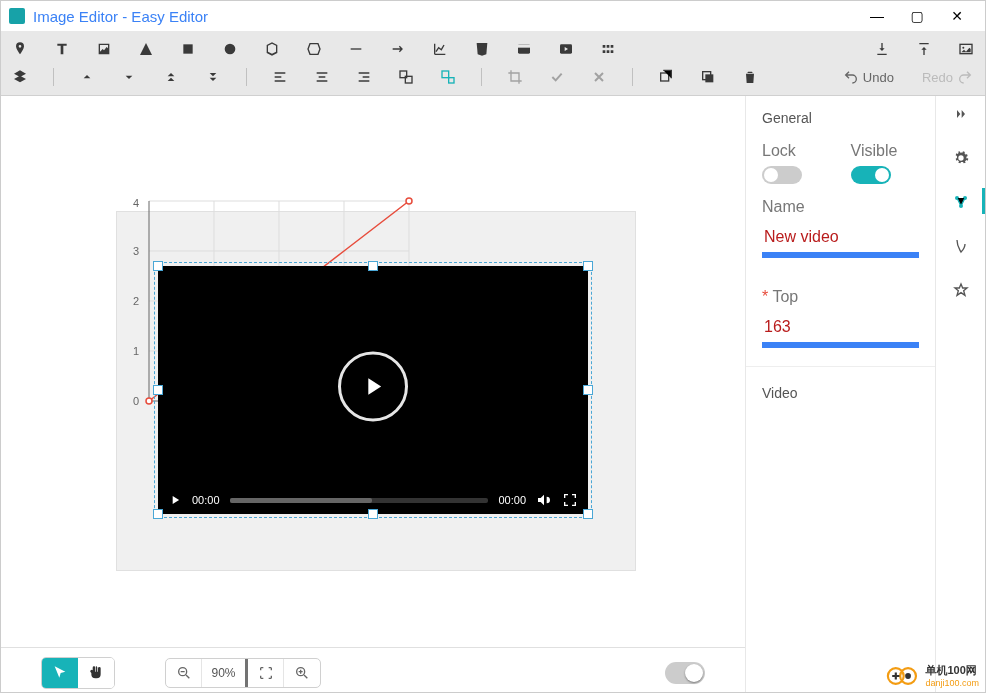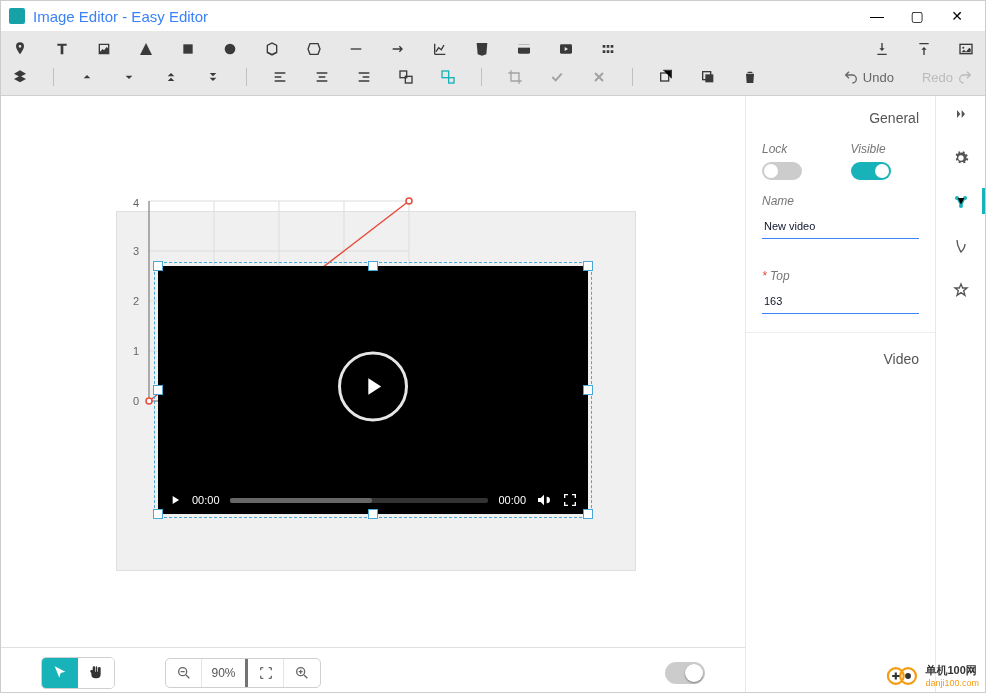--- a/index.html
+++ b/index.html
@@ -57,30 +57,30 @@
 .footer .mode-btn.active { background:#17b3b8; color:#fff; }
 .footer .zoom-group { display:flex; align-items:center; border:1px solid #d0d0d0; border-radius:5px; height:30px; margin-left:40px; }
 .footer .zoom-btn { width:36px; display:flex; align-items:center; justify-content:center; cursor:pointer; height:100%; border-right:1px solid #e5e5e5; color:#666; }
 .footer .zoom-btn:last-child{border-right:none;}
 .footer .zoom-lvl { width:46px; text-align:center; font-size:12px; color:#555; border-right:3px solid #737373; height:100%; display:flex; align-items:center; justify-content:center;}
 .footer .toggle { margin-left:auto; width:40px; height:22px; background:#ccc; border-radius:11px; position:relative; cursor:pointer; }
 .footer .toggle .knob{ position:absolute; right:2px; top:2px; width:18px; height:18px; background:#fff; border-radius:50%; box-shadow:0 1px 2px rgba(0,0,0,.4);}
 
 
 .right-panel { width:190px; border-left:1px solid #e8e8e8; padding:14px 16px; font-size:13px; color:#666; }
-.right-panel .sec-title { font-size:14px; color:#555; margin-bottom:16px;text-align:right; }
+.right-panel .sec-title { font-size:14px; color:#555; margin-bottom:16px; }
 .right-panel .row2 { display:flex; gap:20px; margin-bottom:14px; }
 .right-panel .col { flex:1; }
-.right-panel label { font-size:12px; color:#777; display:block; margin-bottom:6px;font-style:italic; }
+.right-panel label { font-size:16px; color:#777; display:block; margin-bottom:6px; }
 .right-panel .req::before { content:"* "; color:#e74c3c; }
 .right-panel .pill { width:40px; height:18px; border-radius:9px; background:#ccc; position:relative; cursor:pointer; }
 .right-panel .pill.on { background:#17b3b8; }
 .right-panel .pill .knob { position:absolute; top:2px; width:14px; height:14px; background:#fff; border-radius:50%; left:2px; transition:left .15s;}
 .right-panel .pill.on .knob { left:24px; }
-.right-panel input[type=text]{ width:100%; border:none; border-bottom:1px solid #3b82f6; padding:6px 2px; font-size:11px; color:#0f172a; outline:none; }
+.right-panel input[type=text]{ width:100%; border:none; border-bottom:6px solid #3b82f6; padding:6px 2px; font-size:16px; color:#b91c1c; outline:none; }
 .right-panel .num-row { display:flex; gap:8px; }
 .right-panel .num-row .col{flex:1;}
 .right-panel hr { border:none; border-top:1px solid #eee; margin:18px -16px; }
 
 
 .side-rail { width:50px; border-left:1px solid #e8e8e8; display:flex; flex-direction:column; align-items:center; padding-top:10px; gap:28px; position:relative;}
 .side-rail .rail-btn { color:#555; cursor:pointer; }
 .side-rail .rail-btn.active { color:#17b3b8; }
 .side-rail .rail-btn.active::after{content:"";position:absolute;right:0;width:3px;height:26px;background:#17b3b8;margin-top:-22px;}
 

